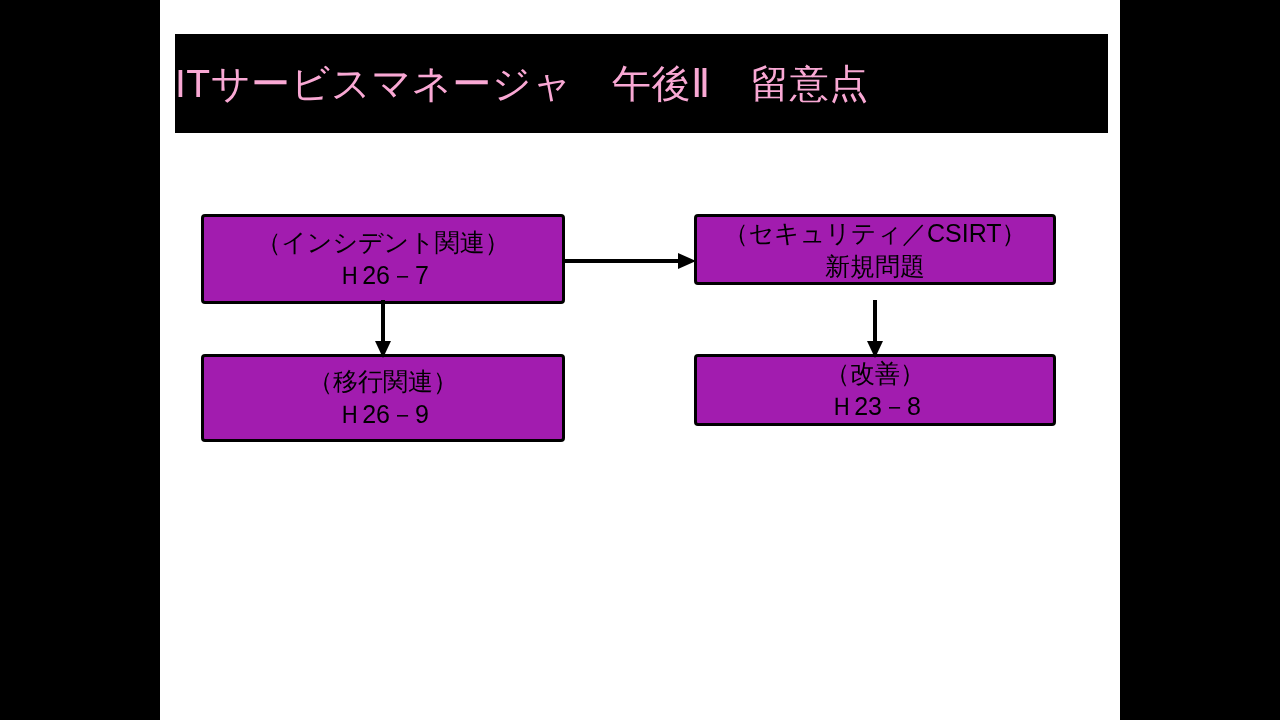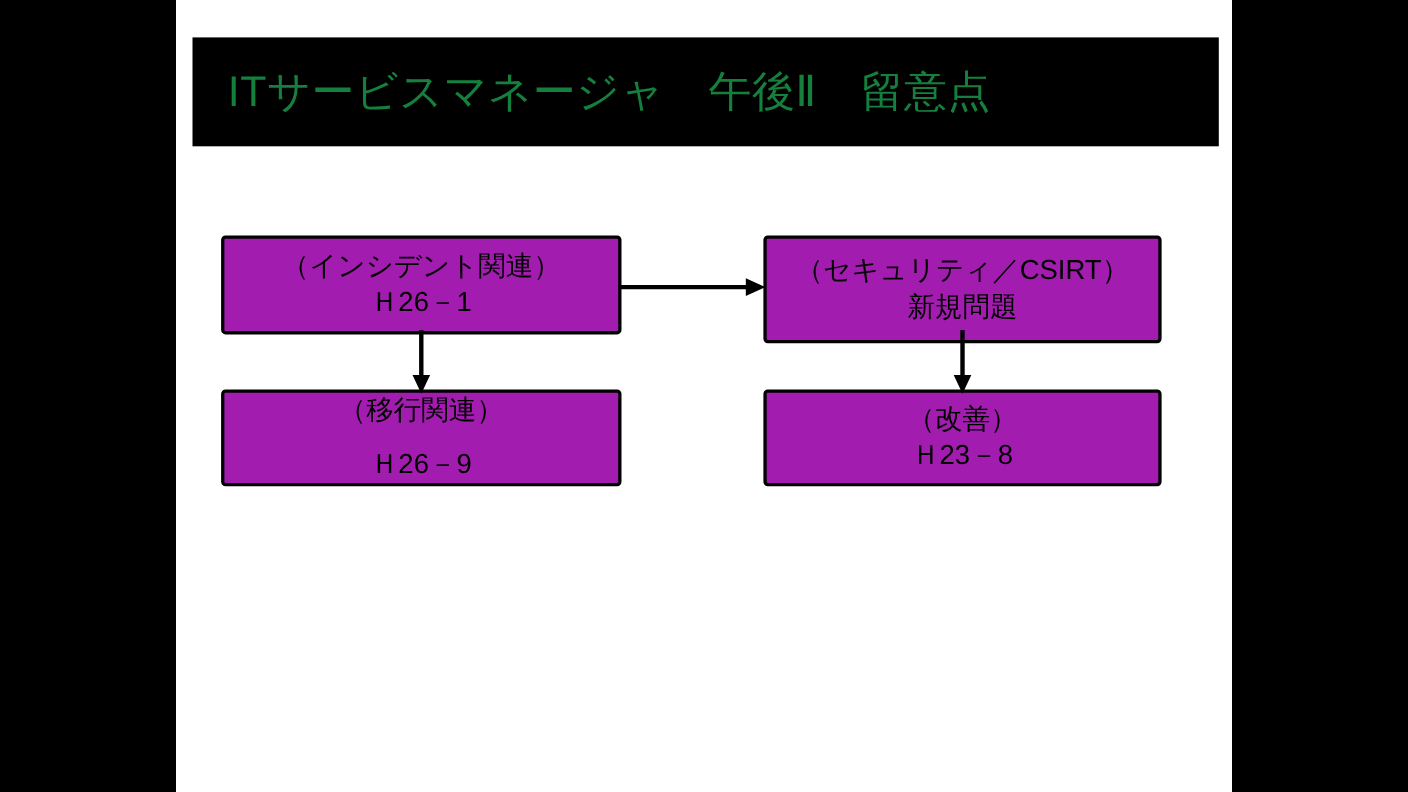--- a/index.html
+++ b/index.html
@@ -39,25 +39,24 @@
     position: absolute;
     left: 15px;            
     top: 34px;
     width: 933px;          
     height: 99px;          
     background: #000000;
     display: flex;
     align-items: center;
   }
   #title-text {
-    color: #15803d;
+    color: #f9a8d4;
     font-size: 39px;
     line-height: 1;
     letter-spacing: 0.5px;
-    padding-left: 32px;
     white-space: pre;
     font-weight: 400;
   }
 
   
   .flow-box {
     position: absolute;
     box-sizing: border-box;
     border: 3px solid #000000;
     border-radius: 4px;
@@ -70,23 +69,23 @@
   }
   .flow-box .line {
     font-size: 25px;
     line-height: 1.32;
     white-space: pre;
     text-align: center;
   }
 
   
   #box-incident  { left: 41px;  top: 214px; width: 364px; height: 90px; }
-  #box-security  { left: 534px; top: 214px; width: 362px; height: 98px; }
-  #box-migration { left: 41px;  top: 354px; width: 364px; height: 88px; justify-content: space-between; }
-  #box-improve   { left: 534px; top: 354px; width: 362px; height: 88px; }
+  #box-security  { left: 534px; top: 214px; width: 362px; height: 71px; }
+  #box-migration { left: 41px;  top: 354px; width: 364px; height: 88px; }
+  #box-improve   { left: 534px; top: 354px; width: 362px; height: 72px; }
 
   
   .arrow { position: absolute; }
   .arrow svg { display: block; overflow: visible; }
 
   #arrow-incident-to-security { left: 402px; top: 246px; width: 134px; height: 30px; }
   #arrow-incident-to-migration { left: 208px; top: 300px; width: 30px; height: 58px; }
   #arrow-security-to-improve   { left: 700px; top: 300px; width: 30px; height: 58px; }
 </style>
 </head>
@@ -98,21 +97,21 @@
   <div class="letterbox right"></div>
 
   <div id="slide-canvas">
 
     <div id="title-banner">
       <div id="title-text">ITサービスマネージャ　午後Ⅱ　留意点</div>
     </div>
 
     <div class="flow-box" id="box-incident">
       <div class="line">（インシデント関連）</div>
-      <div class="line">Ｈ26－1</div>
+      <div class="line">Ｈ26－7</div>
     </div>
 
     <div class="flow-box" id="box-security">
       <div class="line">（セキュリティ／CSIRT）</div>
       <div class="line">新規問題</div>
     </div>
 
     <div class="flow-box" id="box-migration">
       <div class="line">（移行関連）</div>
       <div class="line">Ｈ26－9</div>

